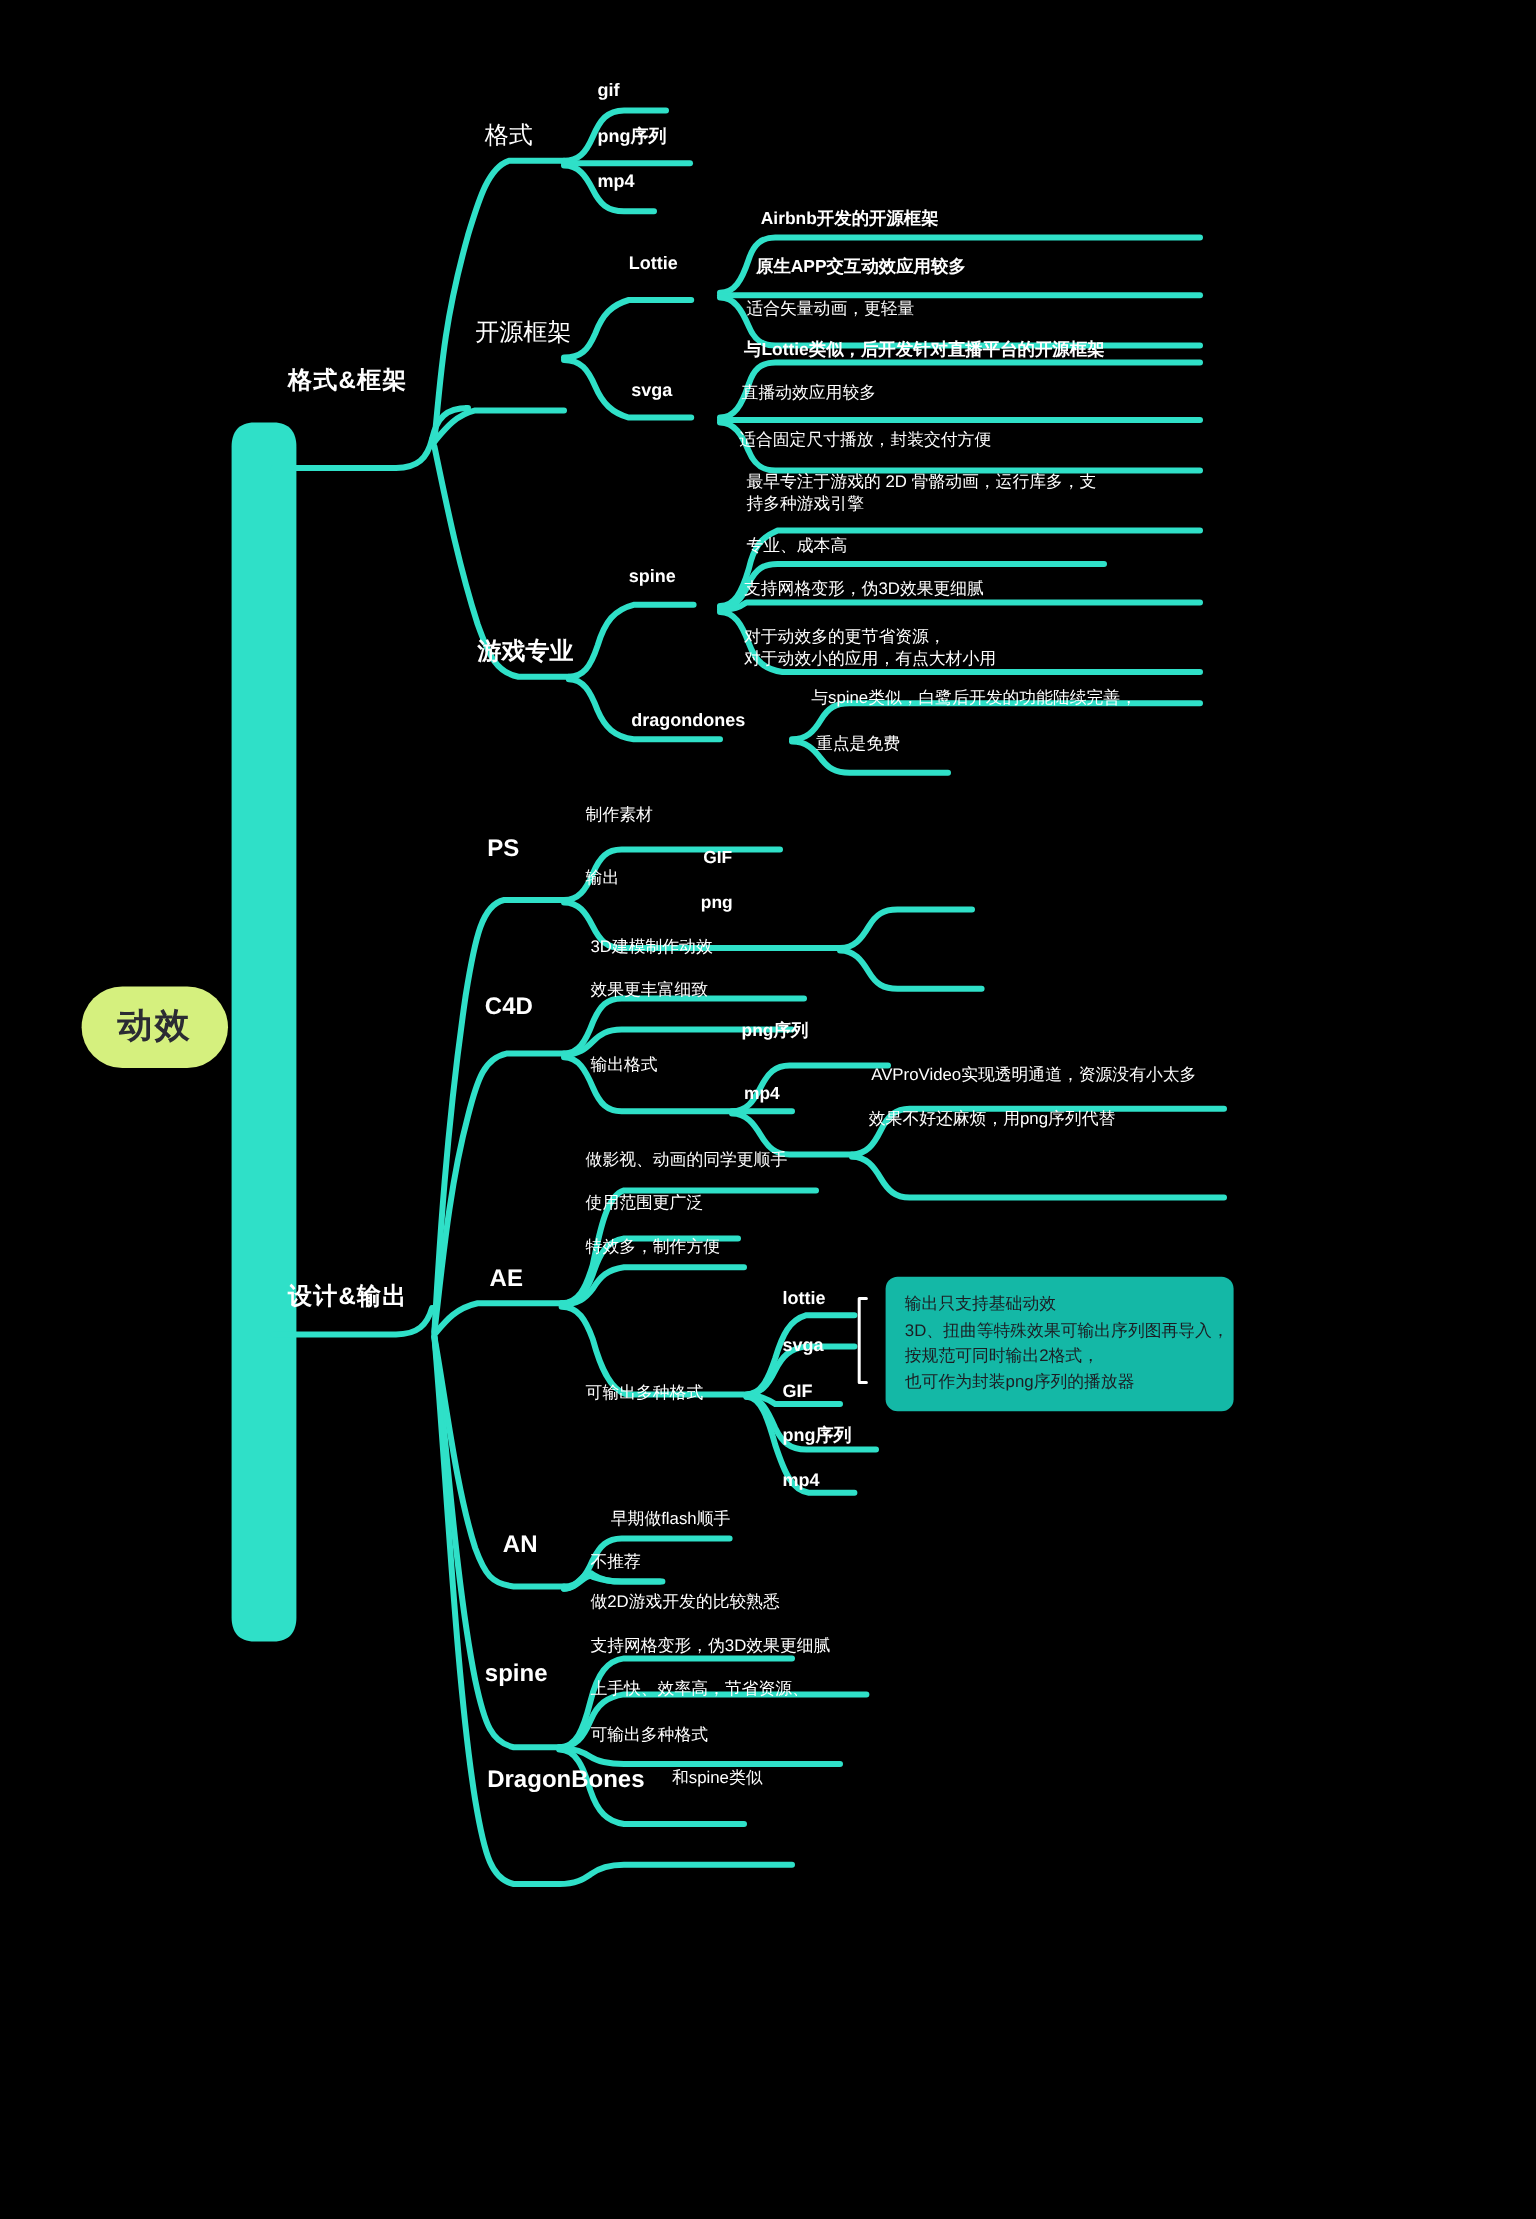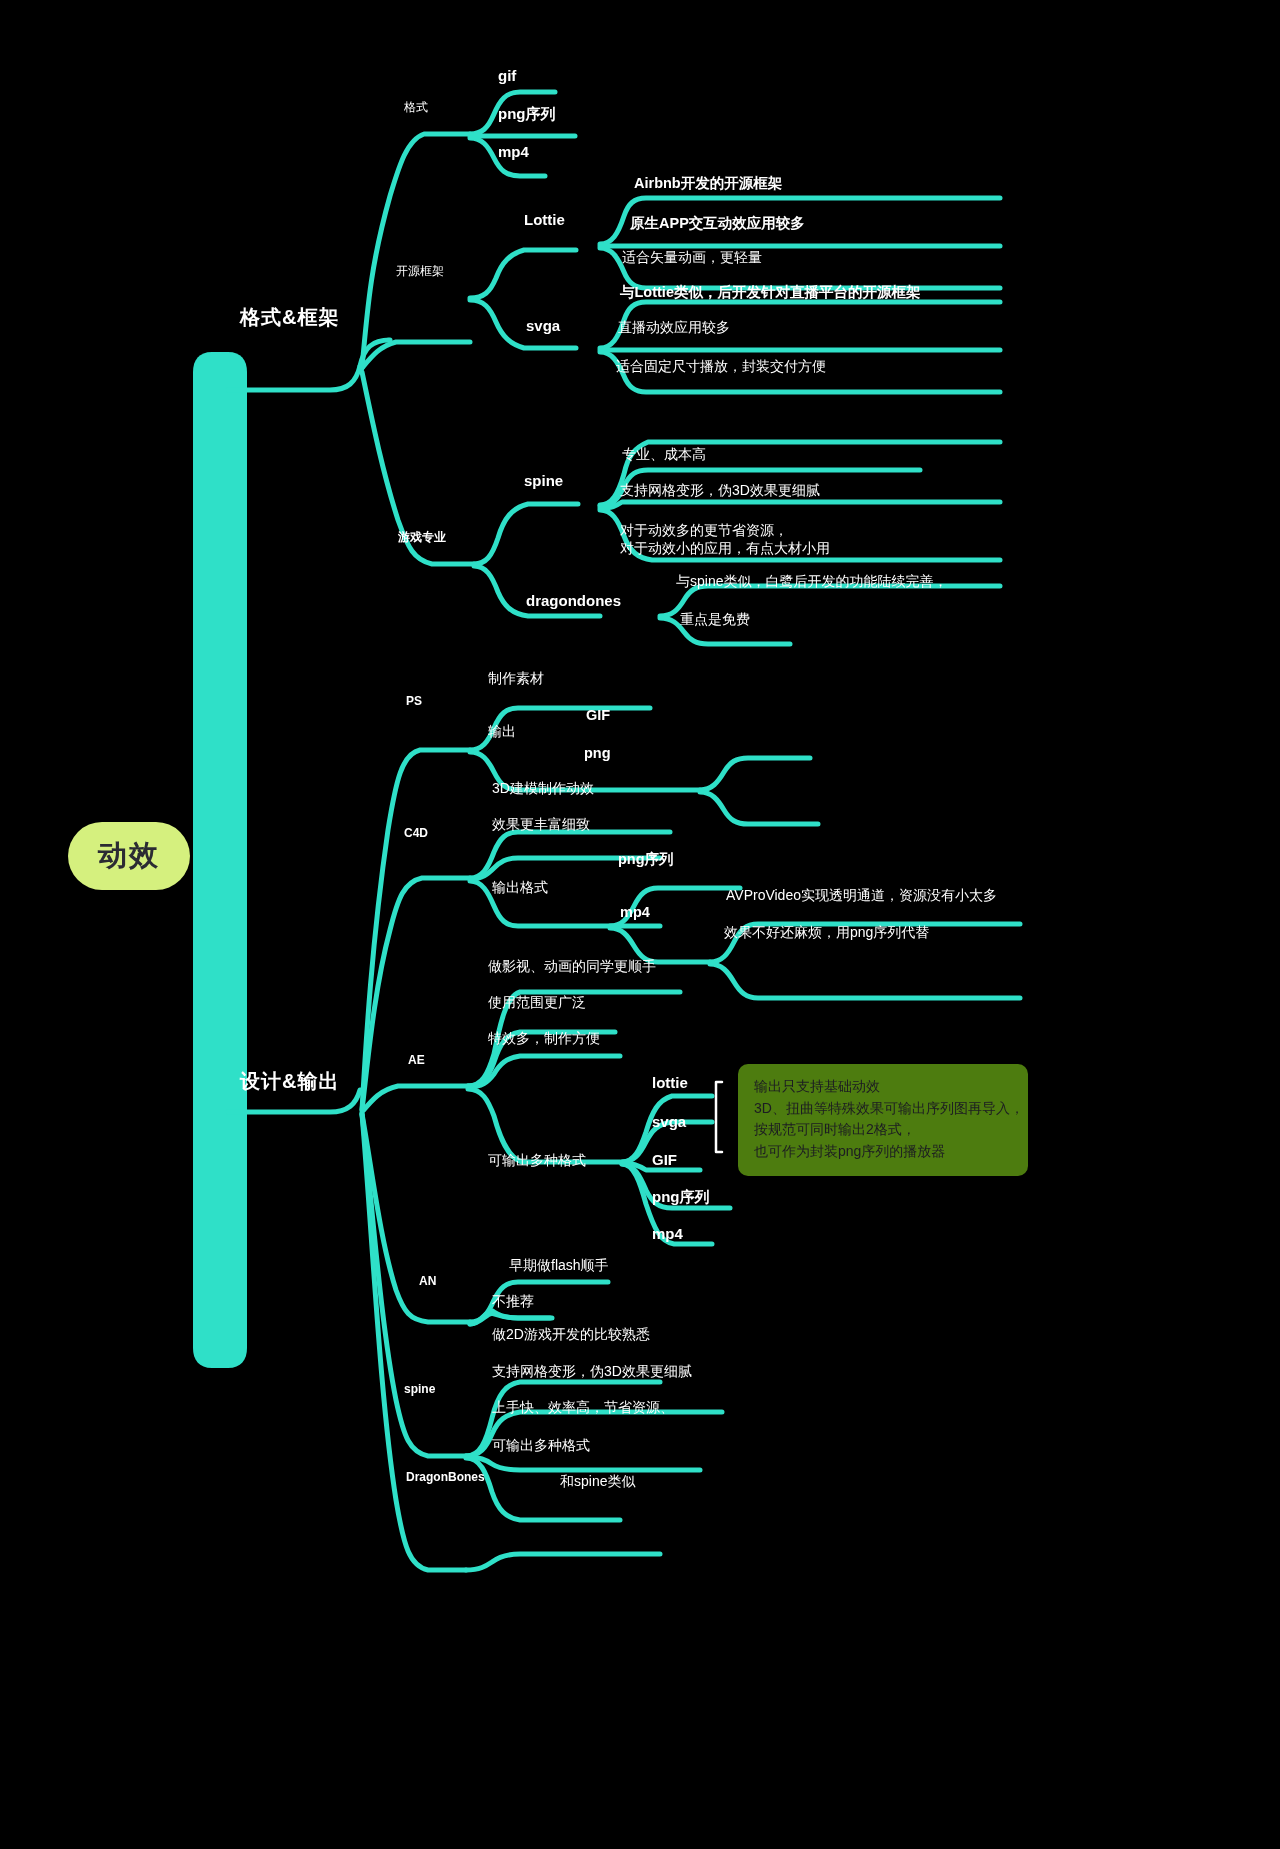--- a/index.html
+++ b/index.html
@@ -40,40 +40,40 @@
     text-align: center;
   }
   
   .lvl1 {
     font-size: 20px;
     font-weight: bold;
     letter-spacing: 1px;
   }
   
   .lvl2 {
-    font-size: 12px;
+    font-size: 20px;
     font-weight: normal;
   }
   .lvl2.bold { font-weight: bold; }
   
   .lvl3 {
     font-size: 15px;
     font-weight: normal;
   }
   .lvl3.bold { font-weight: bold; }
   
   .lvl4 {
     font-size: 14.5px;
     font-weight: bold;
   }
   .leafnote { font-size: 14px; font-weight: normal; }
   
   .callout {
     position: absolute;
-    background: #4d7c0f;
+    background: #14b8a6;
     color: #1c1c22;
     border-radius: 10px;
     font-size: 14px;
     line-height: 1.55;
     padding: 12px 16px 13px 16px;
     white-space: pre;
     font-weight: normal;
   }
 </style>
 </head>
@@ -194,20 +194,22 @@
   <div class="node leafnote" style="left:622px; top:248px;">适合矢量动画，更轻量</div>
 
   <div class="node lvl3 bold" style="left:526px; top:316px;">svga</div>
   <div class="node lvl4" style="left:620px; top:283px;">与Lottie类似，后开发针对直播平台的开源框架</div>
   <div class="node leafnote" style="left:618px; top:318px;">直播动效应用较多</div>
   <div class="node leafnote" style="left:616px; top:357px;">适合固定尺寸播放，封装交付方便</div>
 
   <div class="node lvl2" style="left:398px; top:530px;font-weight:bold;">游戏专业</div>
 
   <div class="node lvl3 bold" style="left:524px; top:471px;">spine</div>
+  <div class="node leafnote" style="left:622px; top:392px;">最早专注于游戏的 2D 骨骼动画，运行库多，支
+持多种游戏引擎</div>
   <div class="node leafnote" style="left:622px; top:445px;">专业、成本高</div>
   <div class="node leafnote" style="left:620px; top:481px;">支持网格变形，伪3D效果更细腻</div>
   <div class="node leafnote" style="left:620px; top:521px;">对于动效多的更节省资源，
 对于动效小的应用，有点大材小用</div>
 
   <div class="node lvl3 bold" style="left:526px; top:591px;">dragondones</div>
   <div class="node leafnote" style="left:676px; top:572px;">与spine类似，白鹭后开发的功能陆续完善，</div>
   <div class="node leafnote" style="left:680px; top:610px;">重点是免费</div>
 
   <div class="node lvl2 bold" style="left:406px; top:694px;">PS</div>

